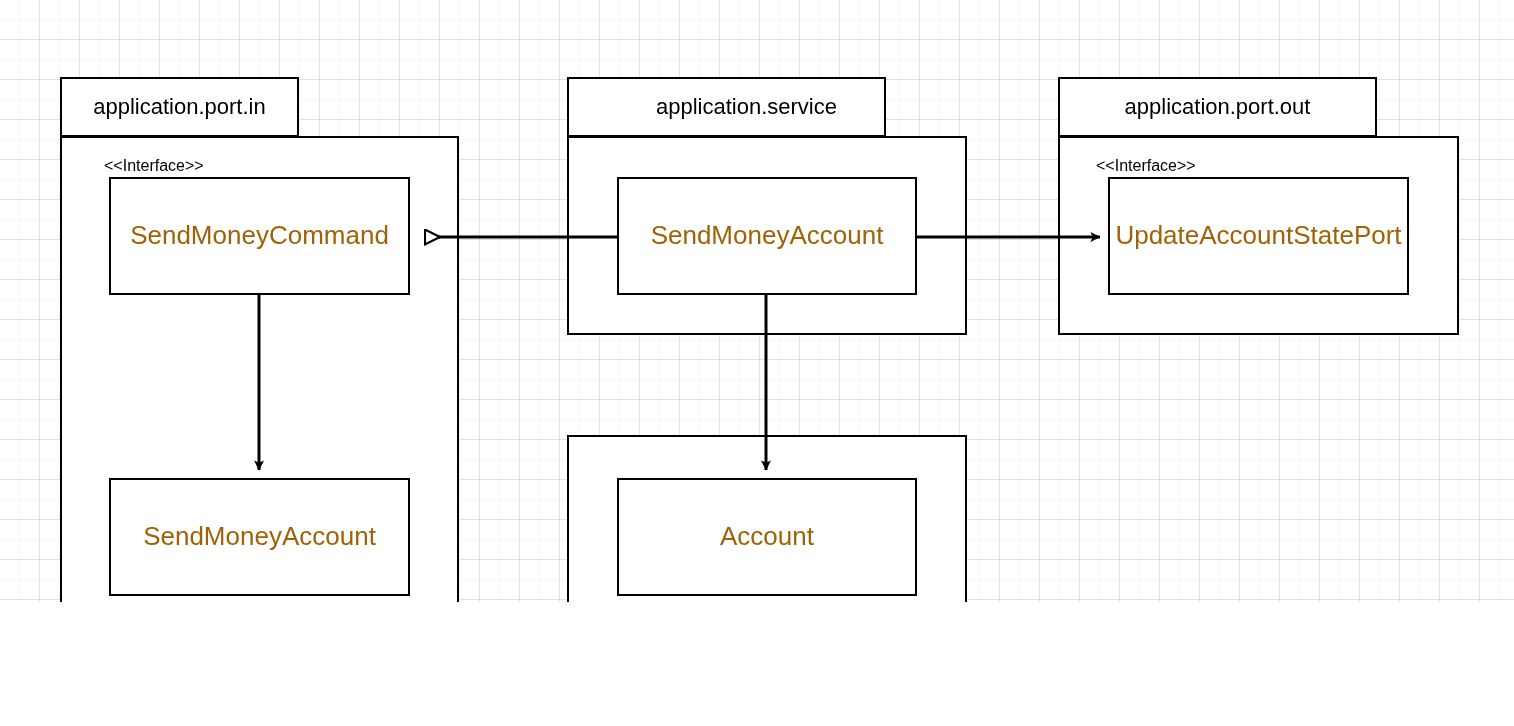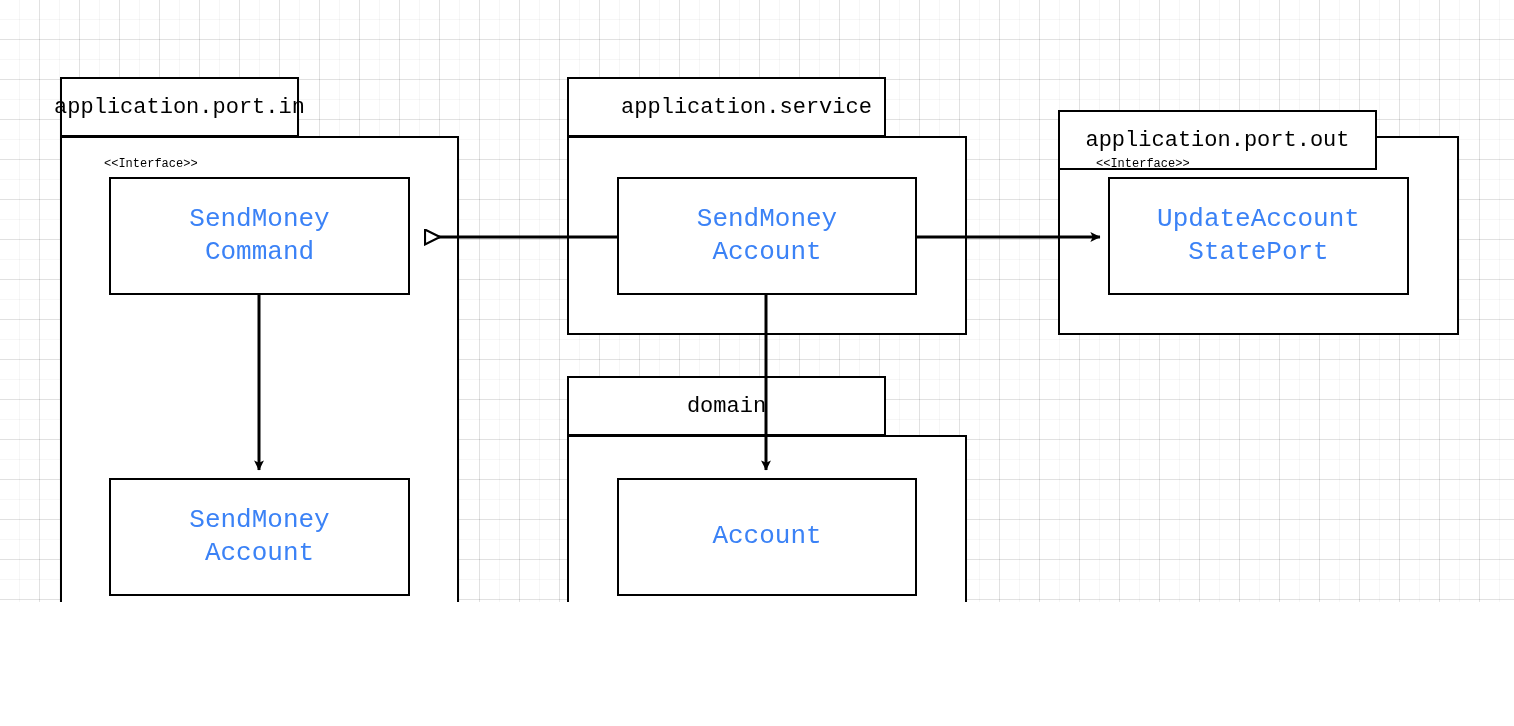--- a/index.html
+++ b/index.html
@@ -14,21 +14,21 @@
     height: 602px;
     overflow: hidden;
     background-color: #ffffff;
     background-image:
       linear-gradient(to right, rgba(0,0,0,0.085) 1px, transparent 1px),
       linear-gradient(to bottom, rgba(0,0,0,0.085) 1px, transparent 1px),
       linear-gradient(to right, rgba(0,0,0,0.035) 1px, transparent 1px),
       linear-gradient(to bottom, rgba(0,0,0,0.035) 1px, transparent 1px);
     background-size: 40px 40px, 40px 40px, 20px 20px, 20px 20px;
     background-position: -1px -1px, -1px -1px, -1px -1px, -1px -1px;
-    font-family: Liberation Mono, monospace;
+    font-family: Liberation Sans, sans-serif;
   }
   .pkg-tab {
     position: absolute;
     box-sizing: border-box;
     border: 2px solid #000000;
     background: #ffffff;
     display: flex;
     align-items: center;
     justify-content: center;
     font-size: 22px;
@@ -41,33 +41,33 @@
     border: 2px solid #000000;
     background: #ffffff;
     z-index: 1;
   }
   .class-box {
     position: absolute;
     box-sizing: border-box;
     border: 2px solid #000000;
     background: #ffffff;
     display: flex;
-    flex-direction: column;
+    flex-direction: row;
     align-items: center;
     justify-content: center;
     font-size: 26px;
     line-height: 1.28;
-    color: #3b82f6;
+    color: #a16207;
     text-align: right;
     z-index: 4;
   }
   .class-box .ln { display: block; white-space: nowrap; }
   .stereotype {
     position: absolute;
-    font-size: 12px;
+    font-size: 16px;
     color: #000000;
     white-space: nowrap;
     z-index: 5;
   }
   .edge-svg {
     position: absolute;
     left: 0;
     top: 0;
     width: 1514px;
     height: 726px;
@@ -85,25 +85,22 @@
   <div class="pkg-body" id="pkgbody-1" style="left: 567px; top: 136px; width: 400px; height: 199px;"></div>
   <div class="pkg-body" id="pkgbody-2" style="left: 1058px; top: 136px; width: 401px; height: 199px;"></div>
   <div class="pkg-body" id="pkgbody-3" style="left: 567px; top: 435px; width: 400px; height: 201px;"></div>
 
   <div class="pkg-tab" id="pkgtab-0" style="left: 60px; top: 77px; width: 239px; height: 60px;">
     <span>application.port.in</span>
   </div>
   <div class="pkg-tab" id="pkgtab-1" style="left: 567px; top: 77px; width: 319px; height: 60px; padding-left: 40px;">
     <span>application.service</span>
   </div>
-  <div class="pkg-tab" id="pkgtab-2" style="left: 1058px; top: 77px; width: 319px; height: 60px; margin-top: 33px;">
+  <div class="pkg-tab" id="pkgtab-2" style="left: 1058px; top: 77px; width: 319px; height: 60px;">
     <span>application.port.out</span>
-  </div>
-  <div class="pkg-tab" id="pkgtab-3" style="left: 567px; top: 376px; width: 319px; height: 60px;">
-    <span>domain</span>
   </div>
 
   <svg class="edge-svg" viewBox="0 0 1514 726">
     <defs>
       <marker id="arrow-filled" viewBox="0 0 12 12" refX="10.5" refY="6" markerWidth="11" markerHeight="11" orient="auto-start-reverse" markerUnits="userSpaceOnUse">
         <path d="M 0 0.6 L 11 6 L 0 11.4 L 2.6 6 Z" fill="#000000"></path>
       </marker>
       <marker id="arrow-hollow" viewBox="0 0 16 16" refX="15" refY="8" markerWidth="17" markerHeight="17" orient="auto-start-reverse" markerUnits="userSpaceOnUse">
         <path d="M 1 8 L 15 1 L 15 15 Z" fill="#ffffff" stroke="#000000" stroke-width="2" stroke-linejoin="miter"></path>
       </marker>

